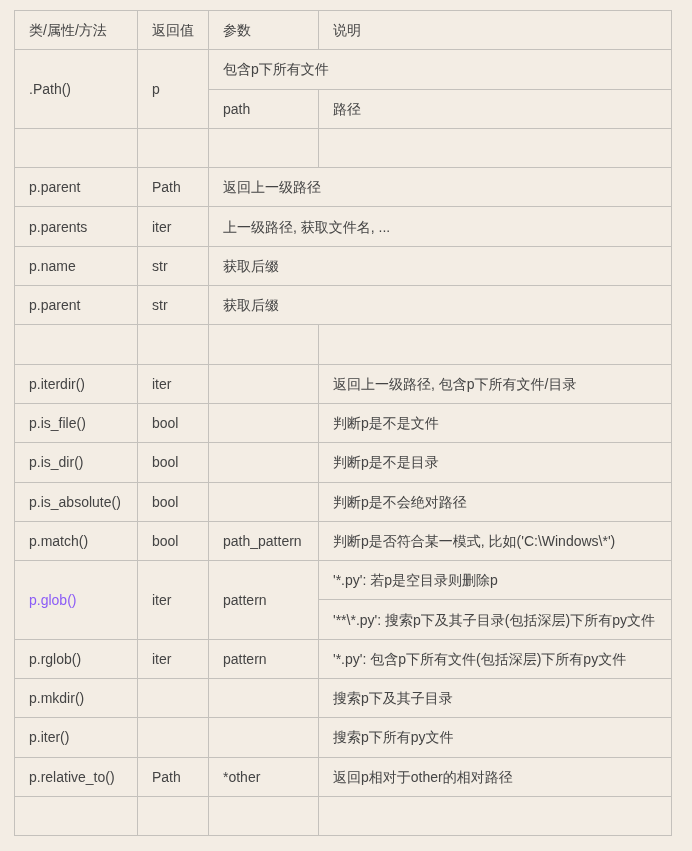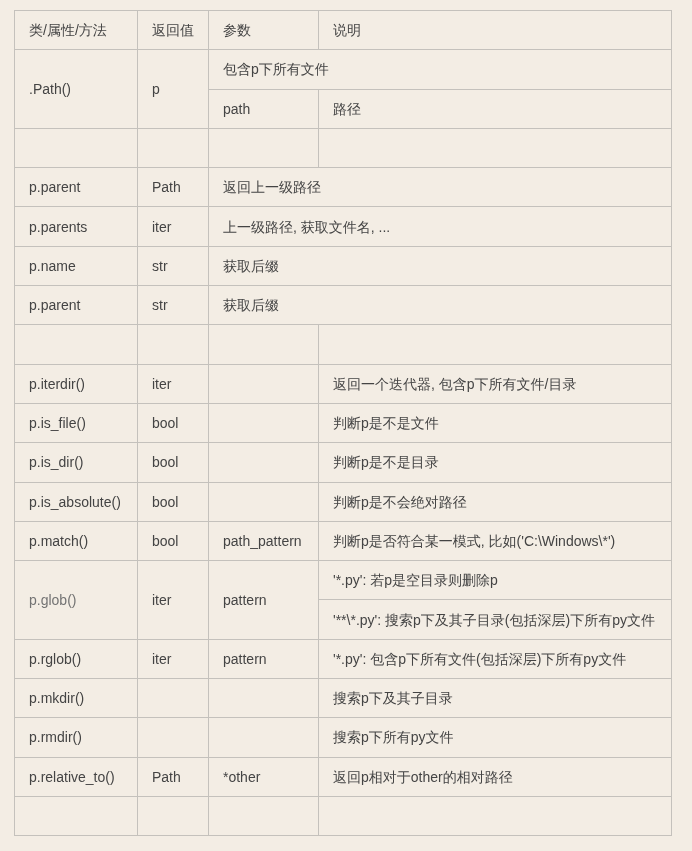--- a/index.html
+++ b/index.html
@@ -30,21 +30,21 @@
       vertical-align: middle;
       white-space: nowrap;
       overflow: hidden;
       line-height: 18px;
     }
     col.c1 { width: 123px; }
     col.c2 { width: 71px; }
     col.c3 { width: 110px; }
     col.c4 { width: 353px; }
     .link {
-      color: #737373;
+      color: #8b5cf6;
       cursor: pointer;
     }
   </style>
 </head>
 <body>
 
 <table class="api">
   <colgroup>
     <col class="c1">
       <col class="c2">
@@ -101,21 +101,21 @@
       <td></td>
       <td></td>
       <td></td>
       <td></td>
     </tr>
 
     <tr>
       <td>p.iterdir()</td>
       <td>iter</td>
       <td></td>
-      <td>返回一个迭代器, 包含p下所有文件/目录</td>
+      <td>返回上一级路径, 包含p下所有文件/目录</td>
     </tr>
     <tr>
       <td>p.is_file()</td>
       <td>bool</td>
       <td></td>
       <td>判断p是不是文件</td>
     </tr>
     <tr>
       <td>p.is_dir()</td>
       <td>bool</td>
@@ -153,21 +153,21 @@
       <td>pattern</td>
       <td>'*.py': 包含p下所有文件(包括深层)下所有py文件</td>
     </tr>
     <tr>
       <td>p.mkdir()</td>
       <td></td>
       <td></td>
       <td>搜索p下及其子目录</td>
     </tr>
     <tr>
-      <td>p.rmdir()</td>
+      <td>p.iter()</td>
       <td></td>
       <td></td>
       <td>搜索p下所有py文件</td>
     </tr>
     <tr>
       <td>p.relative_to()</td>
       <td>Path</td>
       <td>*other</td>
       <td>返回p相对于other的相对路径</td>
     </tr>

